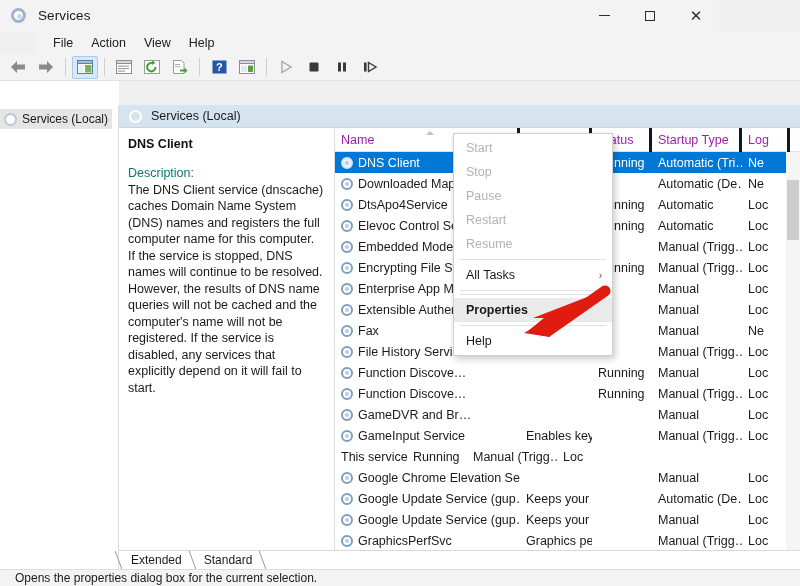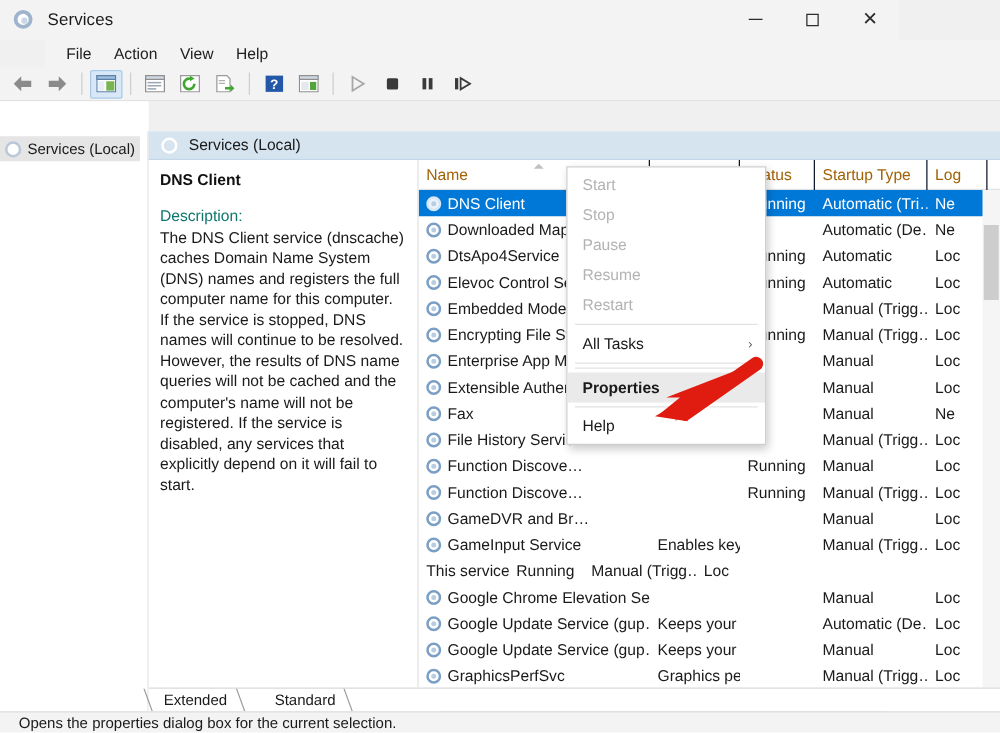--- a/index.html
+++ b/index.html
@@ -103,22 +103,22 @@
   .desc-label{ font-size:12.5px; color:#0f766e; line-height:16.5px;}
   .desc-body{ font-size:12.5px; color:#1a1a1a; line-height:16.5px; }
 
   
   .list-pane{ position:relative; width:465px; height:455px; background:#ffffff; overflow:hidden;}
   .lv-header{
     display:flex; height:24px; background:#ffffff; border-bottom:1px solid #e3e3e3;
     position:relative;
   }
   .lv-col{
-    font-size:12.5px; color:#a16207; display:flex; align-items:center;
-    padding-left:6px; border-right:1px solid #0f172a; position:relative;
+    font-size:12.5px; color:#a21caf; display:flex; align-items:center;
+    padding-left:6px; border-right:3px solid #0f172a; position:relative;
     height:24px; white-space:nowrap; overflow:hidden;
   }
   .sort-caret{
     position:absolute; top:3px; left:50%; width:0;height:0;
     border-left:4px solid transparent;border-right:4px solid transparent;
     border-bottom:4px solid #c0c0c0;
   }
   .lv-rows{ position:relative; }
   .lv-row{ display:flex; height:21px; align-items:center; }
   .lv-row.selected{ background:#0078d7; }
@@ -175,21 +175,20 @@
   }
 
   
   .red-arrow{ position:absolute; left:500px; top:285px; z-index:60; }
 
   
   .tabs{
     position:absolute; top:550px; left:119px; width:681px; height:19px;
     background:#ffffff; display:flex; align-items:flex-start;
     border-top:1px solid #d9d9d9;
-    gap:16px;
   }
   .tab{
     font-size:12px; color:#1a1a1a; padding:1px 10px 2px 12px;
     position:relative; height:18px; display:flex;align-items:center;
   }
   .tab-slash{
     position:absolute; right:-1px; top:0; height:18px; width:10px;
     border-right:1px solid #9a9a9a; transform:skewX(20deg);
   }
   .tab-slash-l{
@@ -583,24 +582,24 @@
       <div class="ctx-item disabled">
         <span>Start</span>
       </div>
       <div class="ctx-item disabled">
         <span>Stop</span>
       </div>
       <div class="ctx-item disabled">
         <span>Pause</span>
       </div>
       <div class="ctx-item disabled">
+        <span>Restart</span>
+      </div>
+      <div class="ctx-item disabled">
         <span>Resume</span>
-      </div>
-      <div class="ctx-item disabled">
-        <span>Restart</span>
       </div>
       <div class="ctx-sep"></div>
       <div class="ctx-item">
         <span>All Tasks</span>
         <span class="ctx-sub">›</span>
       </div>
       <div class="ctx-sep"></div>
       <div class="ctx-sep"></div>
       <div class="ctx-item highlight">
         <span>Properties</span>

